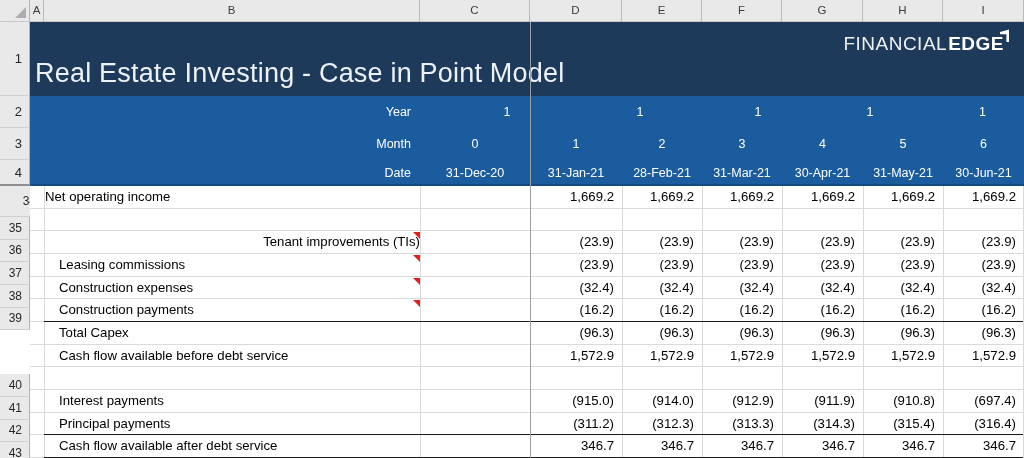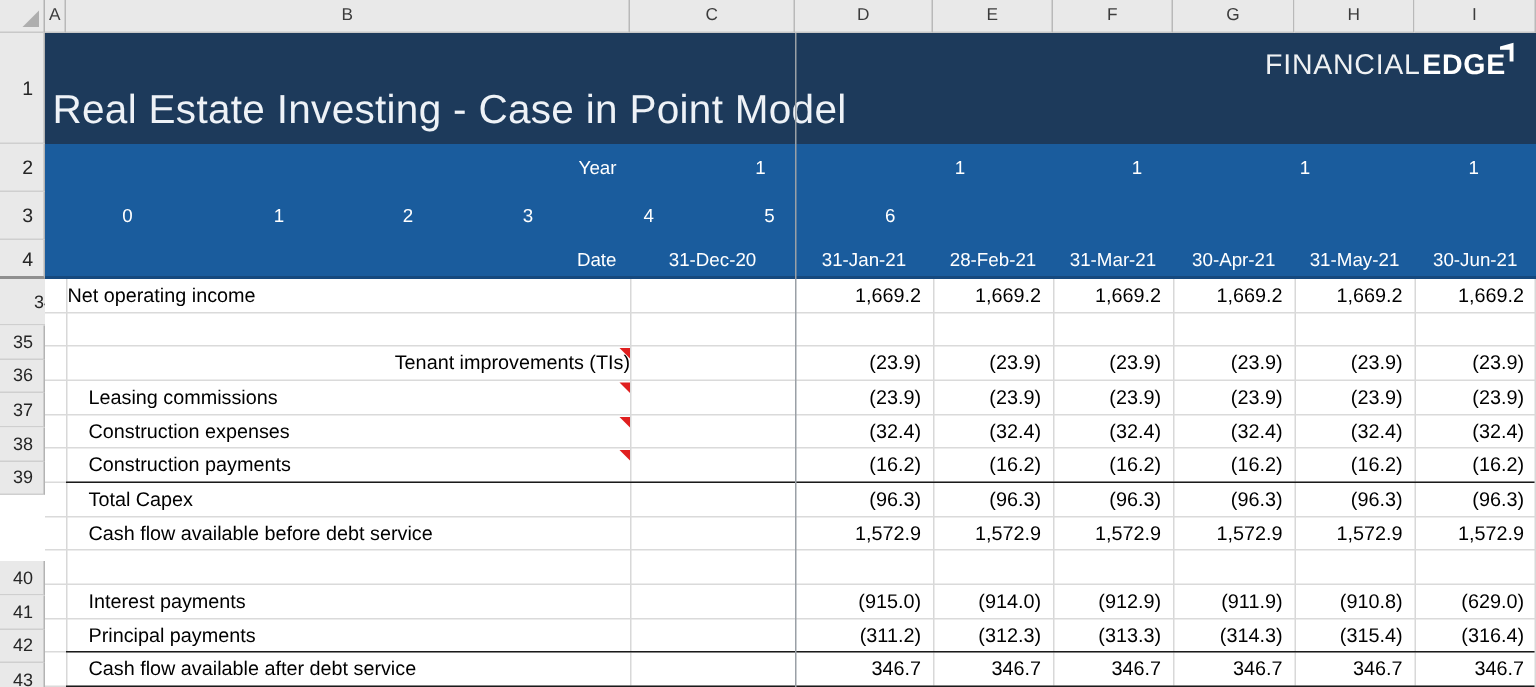--- a/index.html
+++ b/index.html
@@ -148,20 +148,21 @@
         <div class="band-label">Year</div>
         <div class="band-cell" style="width: 110px;">1</div>
         <div class="band-cell" style="width: 92px;">1</div>
         <div class="band-cell" style="width: 80px;">1</div>
         <div class="band-cell" style="width: 80px;">1</div>
         <div class="band-cell" style="width: 81px;">1</div>
         <div class="band-cell" style="width: 80px;">1</div>
         <div class="band-cell" style="width: 81px;">1</div>
       </div>
       <div class="band-row" style="height: 32px; line-height: 32px;">
+        <div class="band-label">Month</div>
         <div class="band-cell" style="width: 110px;">0</div>
         <div class="band-cell" style="width: 92px;">1</div>
         <div class="band-cell" style="width: 80px;">2</div>
         <div class="band-cell" style="width: 80px;">3</div>
         <div class="band-cell" style="width: 81px;">4</div>
         <div class="band-cell" style="width: 80px;">5</div>
         <div class="band-cell" style="width: 81px;">6</div>
       </div>
       <div class="band-row" style="height: 26px; line-height: 26px; align-items: flex-end;">
         <div class="band-label">Date</div>
@@ -290,21 +291,21 @@
       </div>
       <div class="drow">
         <div class="dcell" style="width: 14px;"></div>
         <div class="dcell dlabel ind" style="width: 376px;">Interest payments</div>
         <div class="dcell" style="width: 110px;"></div>
         <div class="dcell dval" style="width: 92px;">(915.0)</div>
         <div class="dcell dval" style="width: 80px;">(914.0)</div>
         <div class="dcell dval" style="width: 80px;">(912.9)</div>
         <div class="dcell dval" style="width: 81px;">(911.9)</div>
         <div class="dcell dval" style="width: 80px;">(910.8)</div>
-        <div class="dcell dval" style="width: 81px;">(629.0)</div>
+        <div class="dcell dval" style="width: 81px;">(697.4)</div>
       </div>
       <div class="drow">
         <div class="dcell" style="width: 14px;"></div>
         <div class="dcell dlabel ind" style="width: 376px;">Principal payments</div>
         <div class="dcell" style="width: 110px;"></div>
         <div class="dcell dval" style="width: 92px;">(311.2)</div>
         <div class="dcell dval" style="width: 80px;">(312.3)</div>
         <div class="dcell dval" style="width: 80px;">(313.3)</div>
         <div class="dcell dval" style="width: 81px;">(314.3)</div>
         <div class="dcell dval" style="width: 80px;">(315.4)</div>

